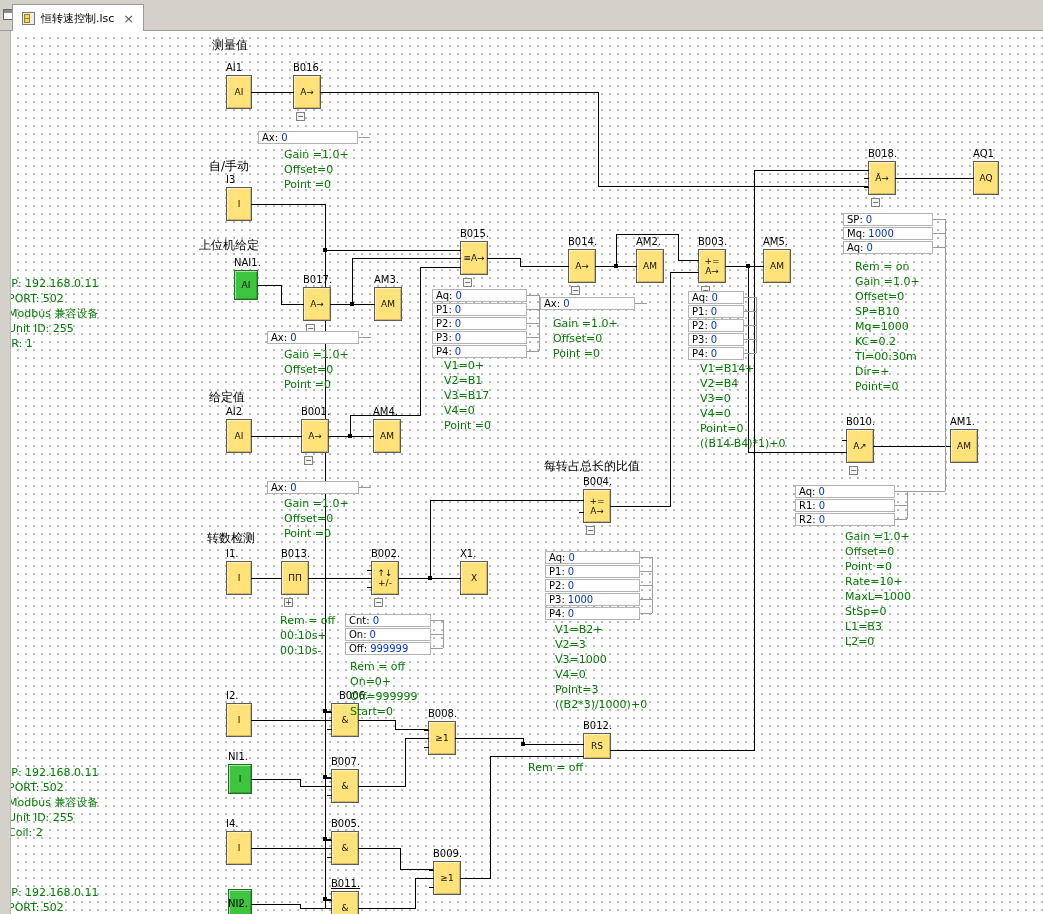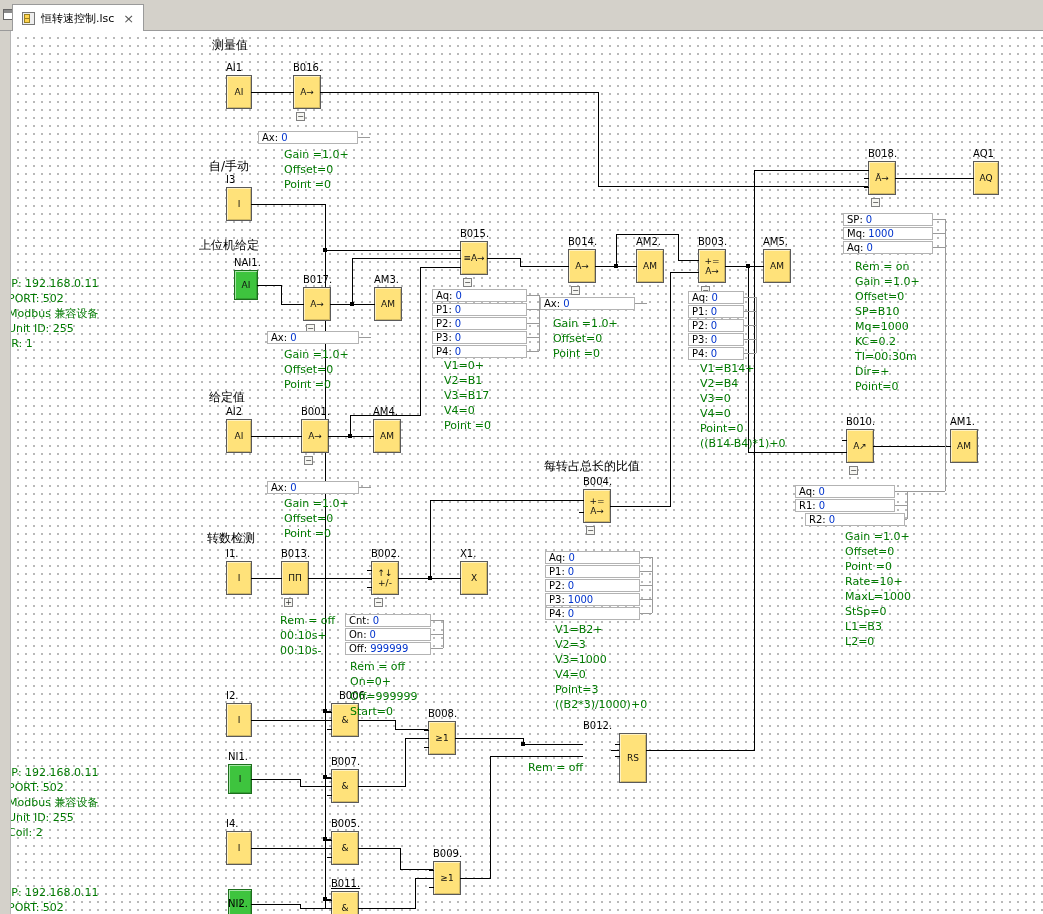--- a/index.html
+++ b/index.html
@@ -315,21 +315,21 @@
     </div>
     <div class="blabel" style="left: 428px; top: 708px;">B008.</div>
     <div class="block" style="left: 433px; top: 861px; width: 28px; height: 34px;">
       <span class="glyph">≥1</span>
       <i class="pin in" style="top: 7.5px;"></i>
       <i class="pin in" style="top: 16px;"></i>
       <i class="pin in" style="top: 24.5px;"></i>
       <i class="pin out" style="top: 16px;"></i>
     </div>
     <div class="blabel" style="left: 433px; top: 848px;">B009.</div>
-    <div class="block" style="left: 583px; top: 733px; width: 28px; height: 50px; margin-left: 36px;">
+    <div class="block" style="left: 583px; top: 733px; width: 28px; height: 26px;">
       <span class="glyph">RS</span>
       <i class="pin in" style="top: 10.3333px;"></i>
       <i class="pin in" style="top: 21.6667px;"></i>
       <i class="pin out" style="top: 16px;"></i>
     </div>
     <div class="blabel" style="left: 583px; top: 720px;">B012.</div>
     <div class="param" style="left: 258px; top: 131px; width: 100px;">
       <span class="lbl">Ax:</span>
       <span class="val">0</span>
     </div>
@@ -432,21 +432,21 @@
     <div class="param" style="left: 795px; top: 485px; width: 100px;">
       <span class="lbl">Aq:</span>
       <span class="val">0</span>
     </div>
     <div class="pstub" style="left: 895px; top: 491px; width: 12px;"></div>
     <div class="param" style="left: 795px; top: 499px; width: 100px;">
       <span class="lbl">R1:</span>
       <span class="val">0</span>
     </div>
     <div class="pstub" style="left: 895px; top: 505px; width: 12px;"></div>
-    <div class="param" style="left: 795px; top: 513px; width: 100px; margin-left: 10px;">
+    <div class="param" style="left: 795px; top: 513px; width: 100px;">
       <span class="lbl">R2:</span>
       <span class="val">0</span>
     </div>
     <div class="pstub" style="left: 895px; top: 519px; width: 12px;"></div>
     <div class="param" style="left: 545px; top: 551px; width: 95px;">
       <span class="lbl">Aq:</span>
       <span class="val">0</span>
     </div>
     <div class="pstub" style="left: 640px; top: 557px; width: 12px;"></div>
     <div class="param" style="left: 545px; top: 565px; width: 95px;">

